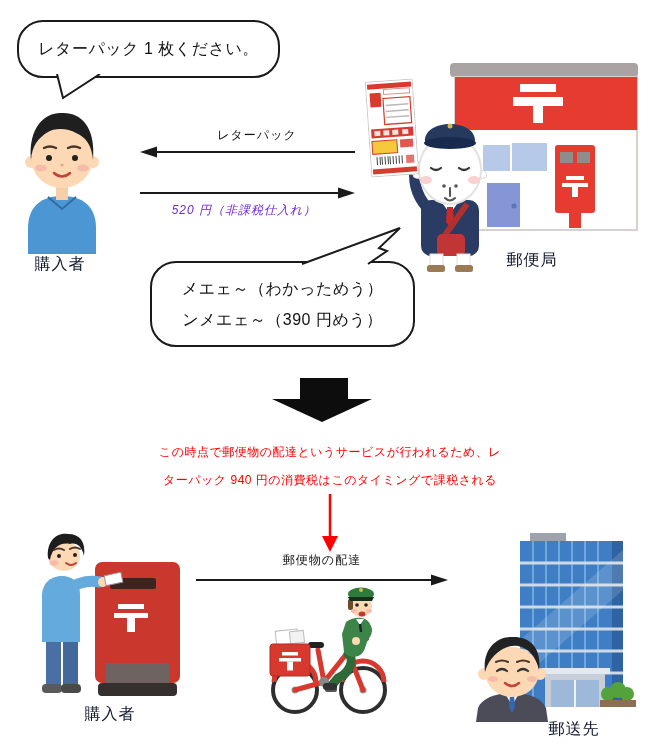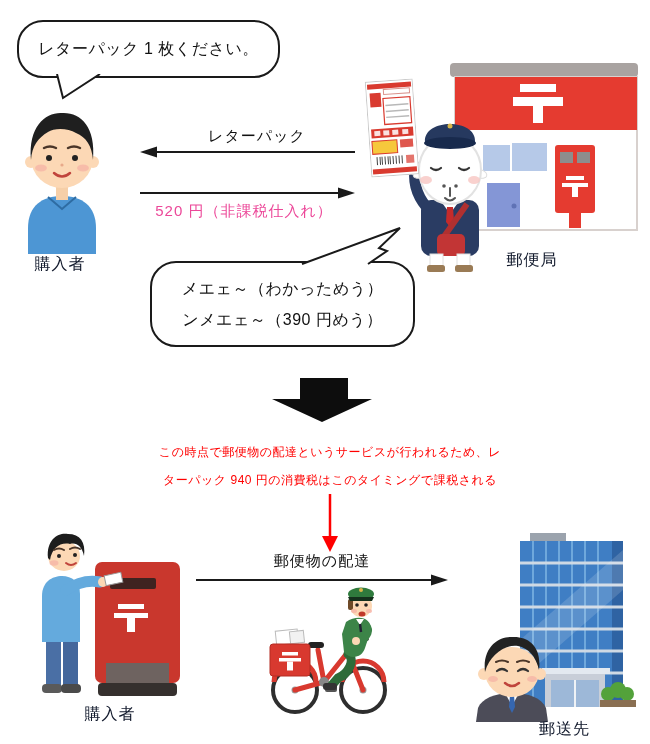--- a/index.html
+++ b/index.html
@@ -11,21 +11,21 @@
   .lbl {
     position:absolute; font-size:16px; letter-spacing:1px;
     text-align:center; color:#0f172a; white-space:nowrap;
   }
   .bubble {
     position:absolute; border:2px solid #1a1a1a; border-radius:26px;
     background:#fff; display:flex; flex-direction:column;
     align-items:center; justify-content:center; text-align:center;
     font-size:16px; letter-spacing:0.5px;
   }
-  .arrow-label { position:absolute; font-size:15px; letter-spacing:1px; text-align:center; white-space:nowrap; }
+  .arrow-label { position:absolute; font-size:12px; letter-spacing:1px; text-align:center; white-space:nowrap; }
   .red-note {
     position:absolute; left:70px; top:438px; width:520px; text-align:center;
     color:#ff0000; font-size:12px; line-height:28px; letter-spacing:0.5px; white-space:nowrap;
   }
   svg { display:block; }
 </style>
 </head>
 <body>
 
 <div class="scene">
@@ -60,21 +60,21 @@
   <div class="arrow-label" style="left:177px; top:127px; width:160px;">レターパック</div>
   <svg class="abs" style="left:140px; top:144px;" width="215" height="16" viewBox="0 0 215 16">
     <line x1="14" y1="8" x2="215" y2="8" stroke="#1a1a1a" stroke-width="2.2"></line>
     <polygon points="0,8 17,2.5 17,13.5" fill="#1a1a1a"></polygon>
   </svg>
 
   <svg class="abs" style="left:140px; top:185px;" width="215" height="16" viewBox="0 0 215 16">
     <line x1="0" y1="8" x2="200" y2="8" stroke="#1a1a1a" stroke-width="2.2"></line>
     <polygon points="215,8 198,2.5 198,13.5" fill="#1a1a1a"></polygon>
   </svg>
-  <div class="arrow-label" style="left:144px; top:202px; width:200px; color:#ec4899;">520 円（非課税仕入れ）</div>
+  <div class="arrow-label" style="left:144px; top:202px; width:200px; color:#6d28d9;font-style:italic;">520 円（非課税仕入れ）</div>
 
   <svg class="abs" style="left:448px; top:58px;" width="192" height="174" viewBox="0 0 192 174">
     <rect x="2" y="5" width="188" height="14" rx="4" fill="#a9a3a1"></rect>
     <rect x="7" y="19" width="182" height="153" fill="#fff" stroke="#d8d1ce" stroke-width="2"></rect>
     <rect x="7" y="19" width="182" height="53" fill="#e53b30"></rect>
     <g>
       <rect x="72" y="26" width="36" height="8" fill="#fff"></rect>
       <rect x="65" y="39" width="50" height="9" fill="#fff"></rect>
       <rect x="85" y="48" width="10" height="17" fill="#fff"></rect>
     </g>
@@ -305,15 +305,15 @@
       <path d="M13,142 C10,116 28,106 40,107 C56,106 70,116 67,140 C64,126 56,118 46,116 C34,114 18,124 13,142 Z" fill="#222"></path>
       <path d="M24,132 Q30,129 36,132" stroke="#4a3528" stroke-width="2" fill="none" stroke-linecap="round"></path>
       <path d="M45,132 Q51,129 57,132" stroke="#4a3528" stroke-width="2" fill="none" stroke-linecap="round"></path>
       <path d="M25,141 Q30,137 35,141" stroke="#333" stroke-width="2.2" fill="none" stroke-linecap="round"></path>
       <path d="M46,141 Q51,137 56,141" stroke="#333" stroke-width="2.2" fill="none" stroke-linecap="round"></path>
       <ellipse cx="21" cy="149" rx="5" ry="3" fill="#f6b3a6" opacity="0.75"></ellipse>
       <ellipse cx="60" cy="149" rx="5" ry="3" fill="#f6b3a6" opacity="0.75"></ellipse>
       <path d="M33,153 Q40,159 47,153" stroke="#c0443c" stroke-width="2.5" fill="none" stroke-linecap="round"></path>
     </g>
   </svg>
-  <div class="lbl" style="left:494px; top:719px; width:96px;text-align:right;">郵送先</div>
+  <div class="lbl" style="left:526px; top:719px; width:96px;">郵送先</div>
 
 </div>
 
 </body></html>

